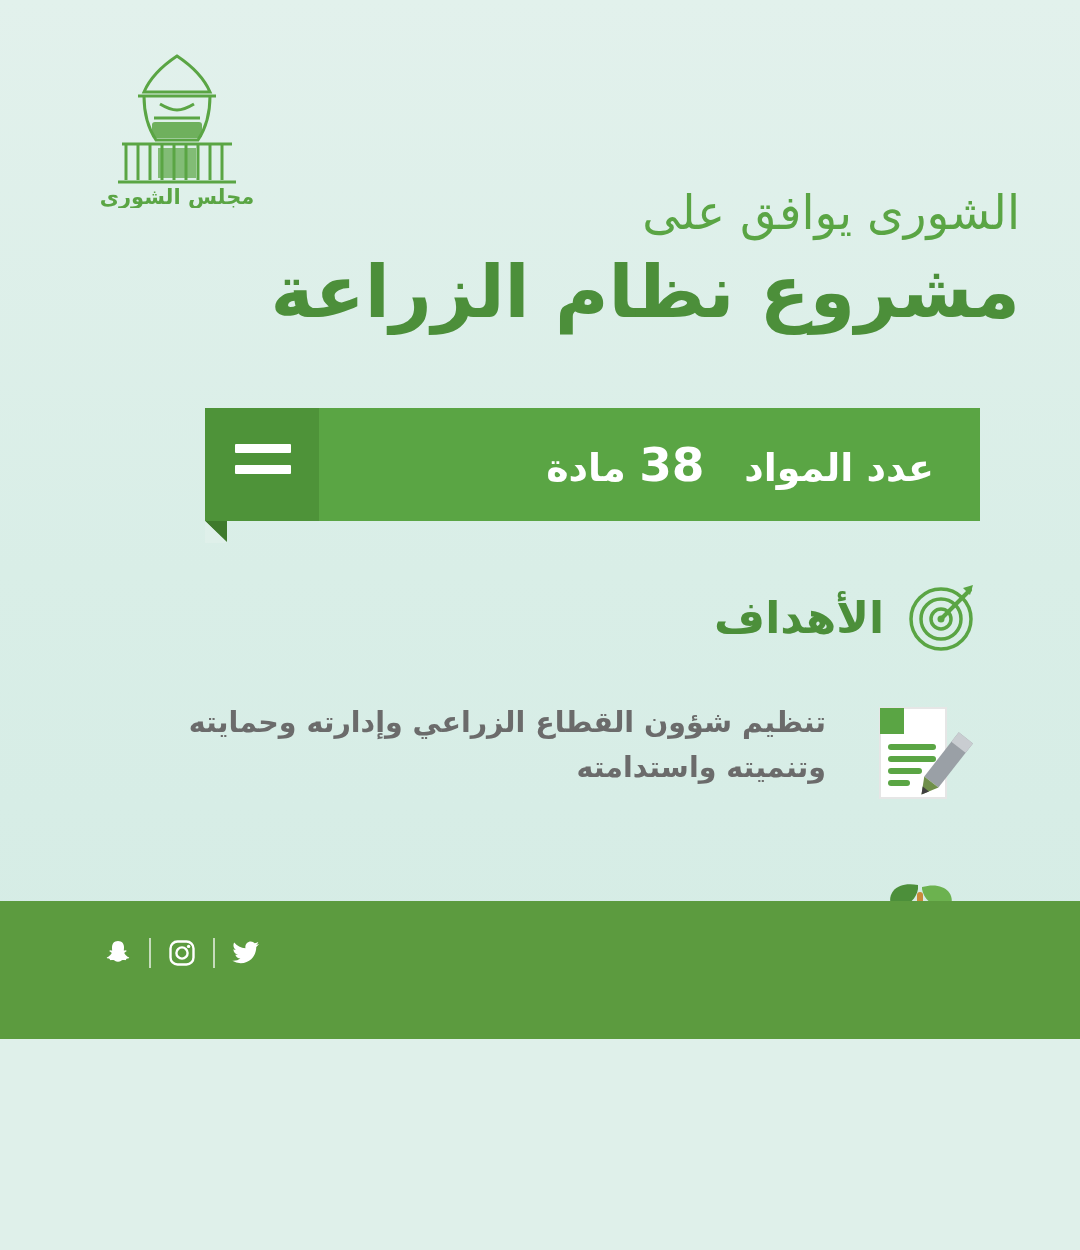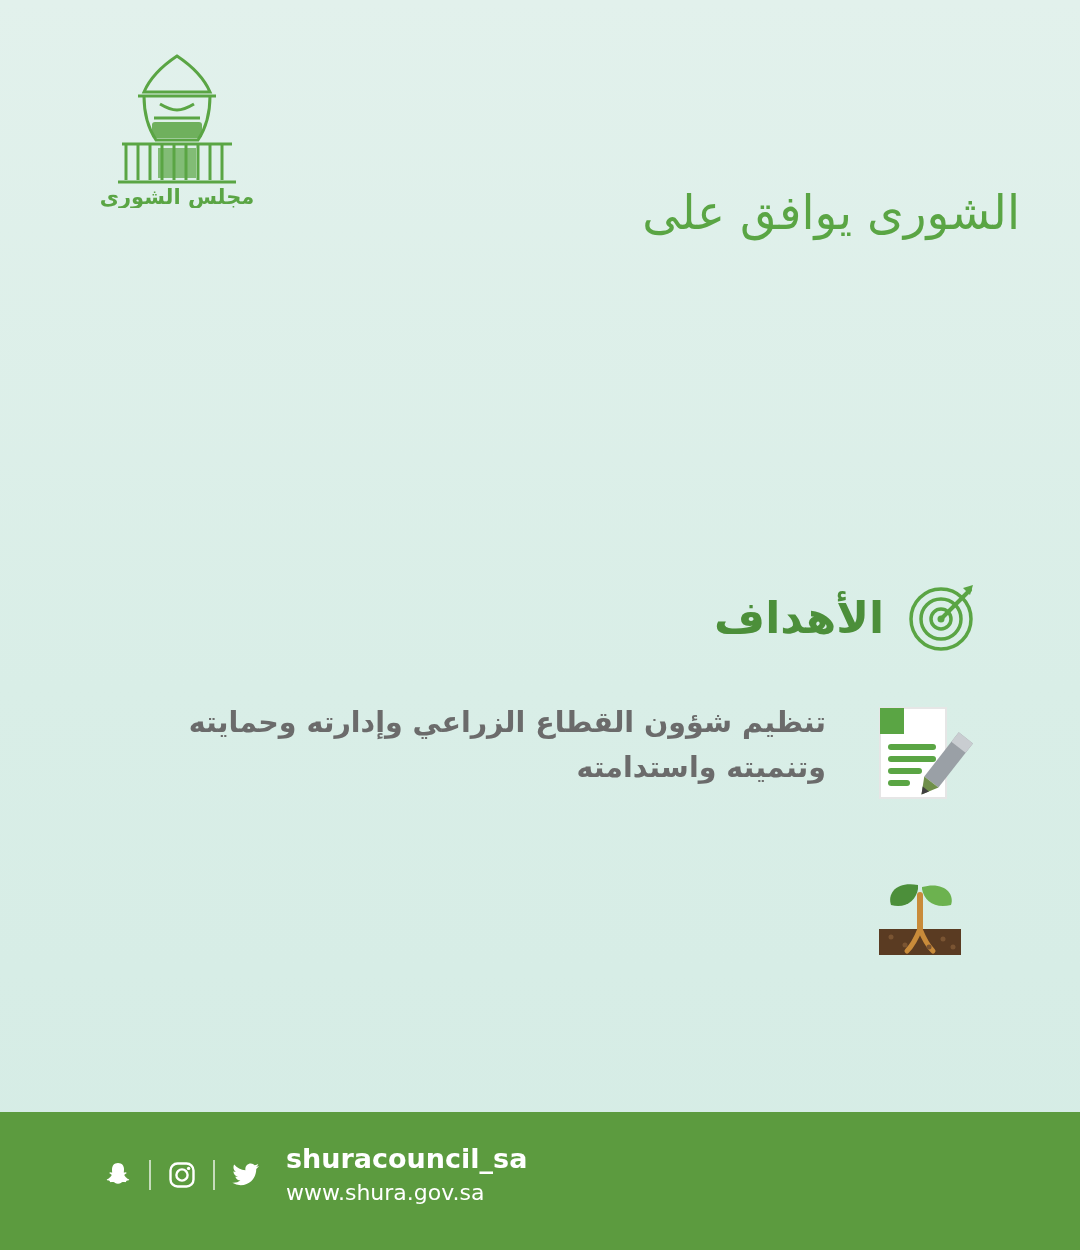--- a/index.html
+++ b/index.html
@@ -10,21 +10,21 @@
     width: 1080px;
     height: 1250px;
     background: #dff0ea;
     font-family: "DejaVu Sans", "Liberation Sans", sans-serif;
     overflow: hidden;
     position: relative;
   }
   .page {
     position: relative;
     width: 1080px;
-    height: 1250px;
+    height: 1039px;
     background: linear-gradient(180deg, #e2f1ec 0%, #d9eee7 55%, #d5ece5 100%);
     overflow: hidden;
   }
 
   
   .logo-wrap {
     position: absolute;
     top: 48px;
     left: 92px;
     width: 170px;
@@ -247,22 +247,38 @@
       <g fill="#5aa544">
         <rect x="60" y="74" width="50" height="16" rx="3" opacity="0.85"></rect>
         <rect x="66" y="100" width="38" height="30" opacity="0.7"></rect>
       </g>
       <text x="85" y="156" text-anchor="middle" fill="#5aa544" font-size="21" font-family="DejaVu Sans, sans-serif" font-weight="bold">مجلس الشورى</text>
     </svg>
   </div>
 
   <div class="headline">
     <div class="line1">الشورى يوافق على</div>
-  </div>
-
+    <div class="line2">مشروع نظام الزراعة</div>
+  </div>
+
+  <div class="ribbon">
+    <div class="bar"></div>
+    <div class="bar-dark"></div>
+    <div class="fold"></div>
+    <div class="notch"></div>
+    <div class="lines">
+      <span></span>
+        <span></span>
+    </div>
+    <div class="ribbon-text">
+      <span>عدد المواد</span>
+      &nbsp;&nbsp;<span class="ribbon-num">38</span>
+      <span>مادة</span>
+    </div>
+  </div>
 
   <div class="section-head">
     <div>
       <svg class="target-icon" viewBox="0 0 74 74" aria-hidden="true">
         <circle cx="35" cy="39" r="30" fill="none" stroke="#5aa544" stroke-width="3.5"></circle>
         <circle cx="35" cy="39" r="20" fill="none" stroke="#5aa544" stroke-width="3.5"></circle>
         <circle cx="35" cy="39" r="10" fill="none" stroke="#5aa544" stroke-width="3.5"></circle>
         <circle cx="35" cy="39" r="3.5" fill="#5aa544"></circle>
         <path d="M35 39 L64 10" stroke="#5aa544" stroke-width="4" stroke-linecap="round"></path>
         <path d="M57 8 L67 5 L64 15 Z" fill="#5aa544"></path>
@@ -329,20 +345,16 @@
             <circle cx="21.6" cy="8.4" r="1.7" fill="#ffffff"></circle>
           </svg>
         </span>
         <span class="divider"></span>
         <span class="ic">
           <svg width="32" height="32" viewBox="0 0 32 32" aria-hidden="true">
             <path d="M29 7.1c-1 .45-2.05.75-3.15.9 1.15-.7 2-1.77 2.4-3.07-1.05.63-2.23 1.08-3.48 1.33A5.47 5.47 0 0 0 20.8 4.5c-3.02 0-5.47 2.46-5.47 5.5 0 .43.05.85.14 1.25-4.55-.23-8.58-2.42-11.28-5.75a5.5 5.5 0 0 0-.74 2.77c0 1.9.96 3.58 2.43 4.57a5.4 5.4 0 0 1-2.48-.69v.07c0 2.66 1.88 4.88 4.38 5.39-.46.12-.94.19-1.44.19-.35 0-.69-.04-1.03-.1.7 2.18 2.71 3.77 5.1 3.82a10.94 10.94 0 0 1-6.79 2.35c-.44 0-.88-.03-1.31-.08a15.42 15.42 0 0 0 8.38 2.47c10.05 0 15.55-8.38 15.55-15.64 0-.24 0-.48-.02-.71A11.2 11.2 0 0 0 29 7.1z" fill="#ffffff"></path>
           </svg>
         </span>
       </div>
-      <div class="footer-text">
-        <div class="handle">shuracouncil_sa</div>
-        <div class="site">www.shura.gov.sa</div>
-      </div>
     </div>
   </div>
 
 </div>
 
 </body></html>

